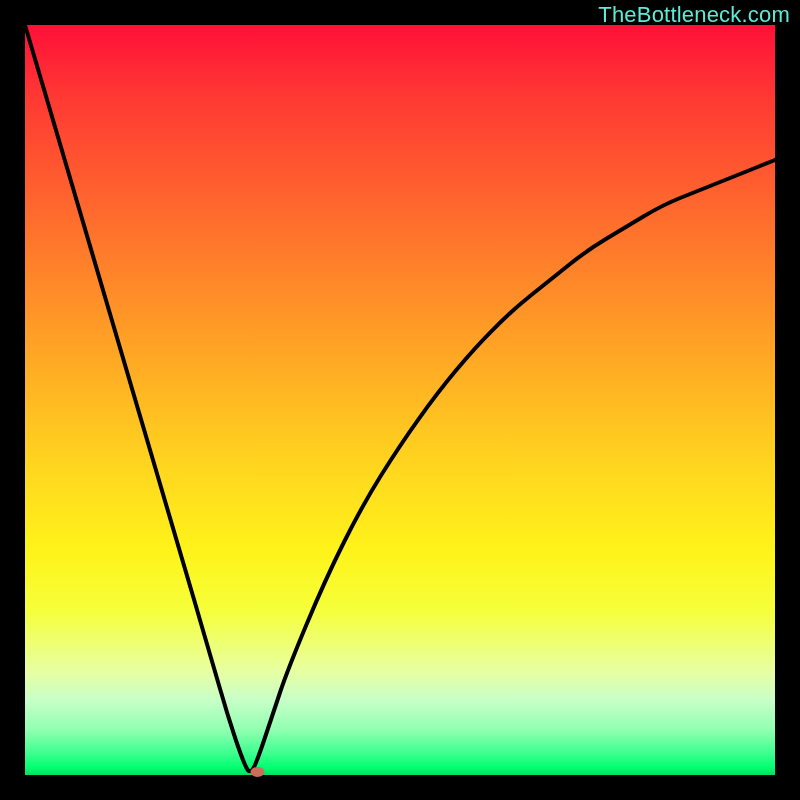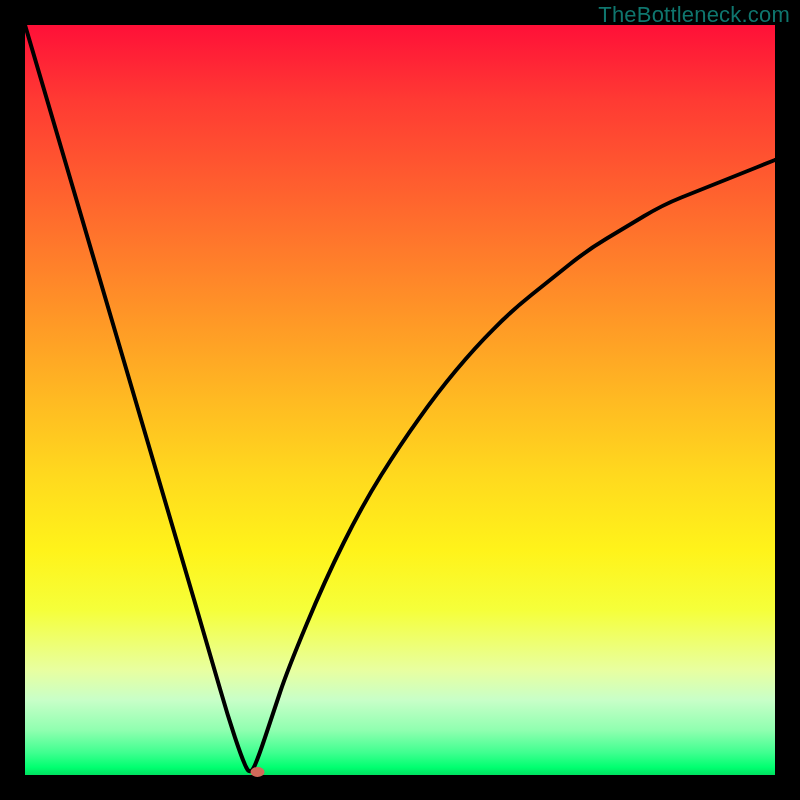--- a/index.html
+++ b/index.html
@@ -37,21 +37,21 @@
       #90ffb0 94%,
       #40ff90 97%,
       #00ff70 99%,
       #00e060 100%
     );
   }
   .watermark {
     position: absolute;
     top: 2px;
     right: 10px;
-    color: #0f766e;
+    color: #5eead4;
     font-size: 22px;
     font-weight: 500;
     letter-spacing: 0.2px;
     user-select: none;
   }
   svg.curve {
     position: absolute;
     left: 0;
     top: 0;
     width: 750px;

